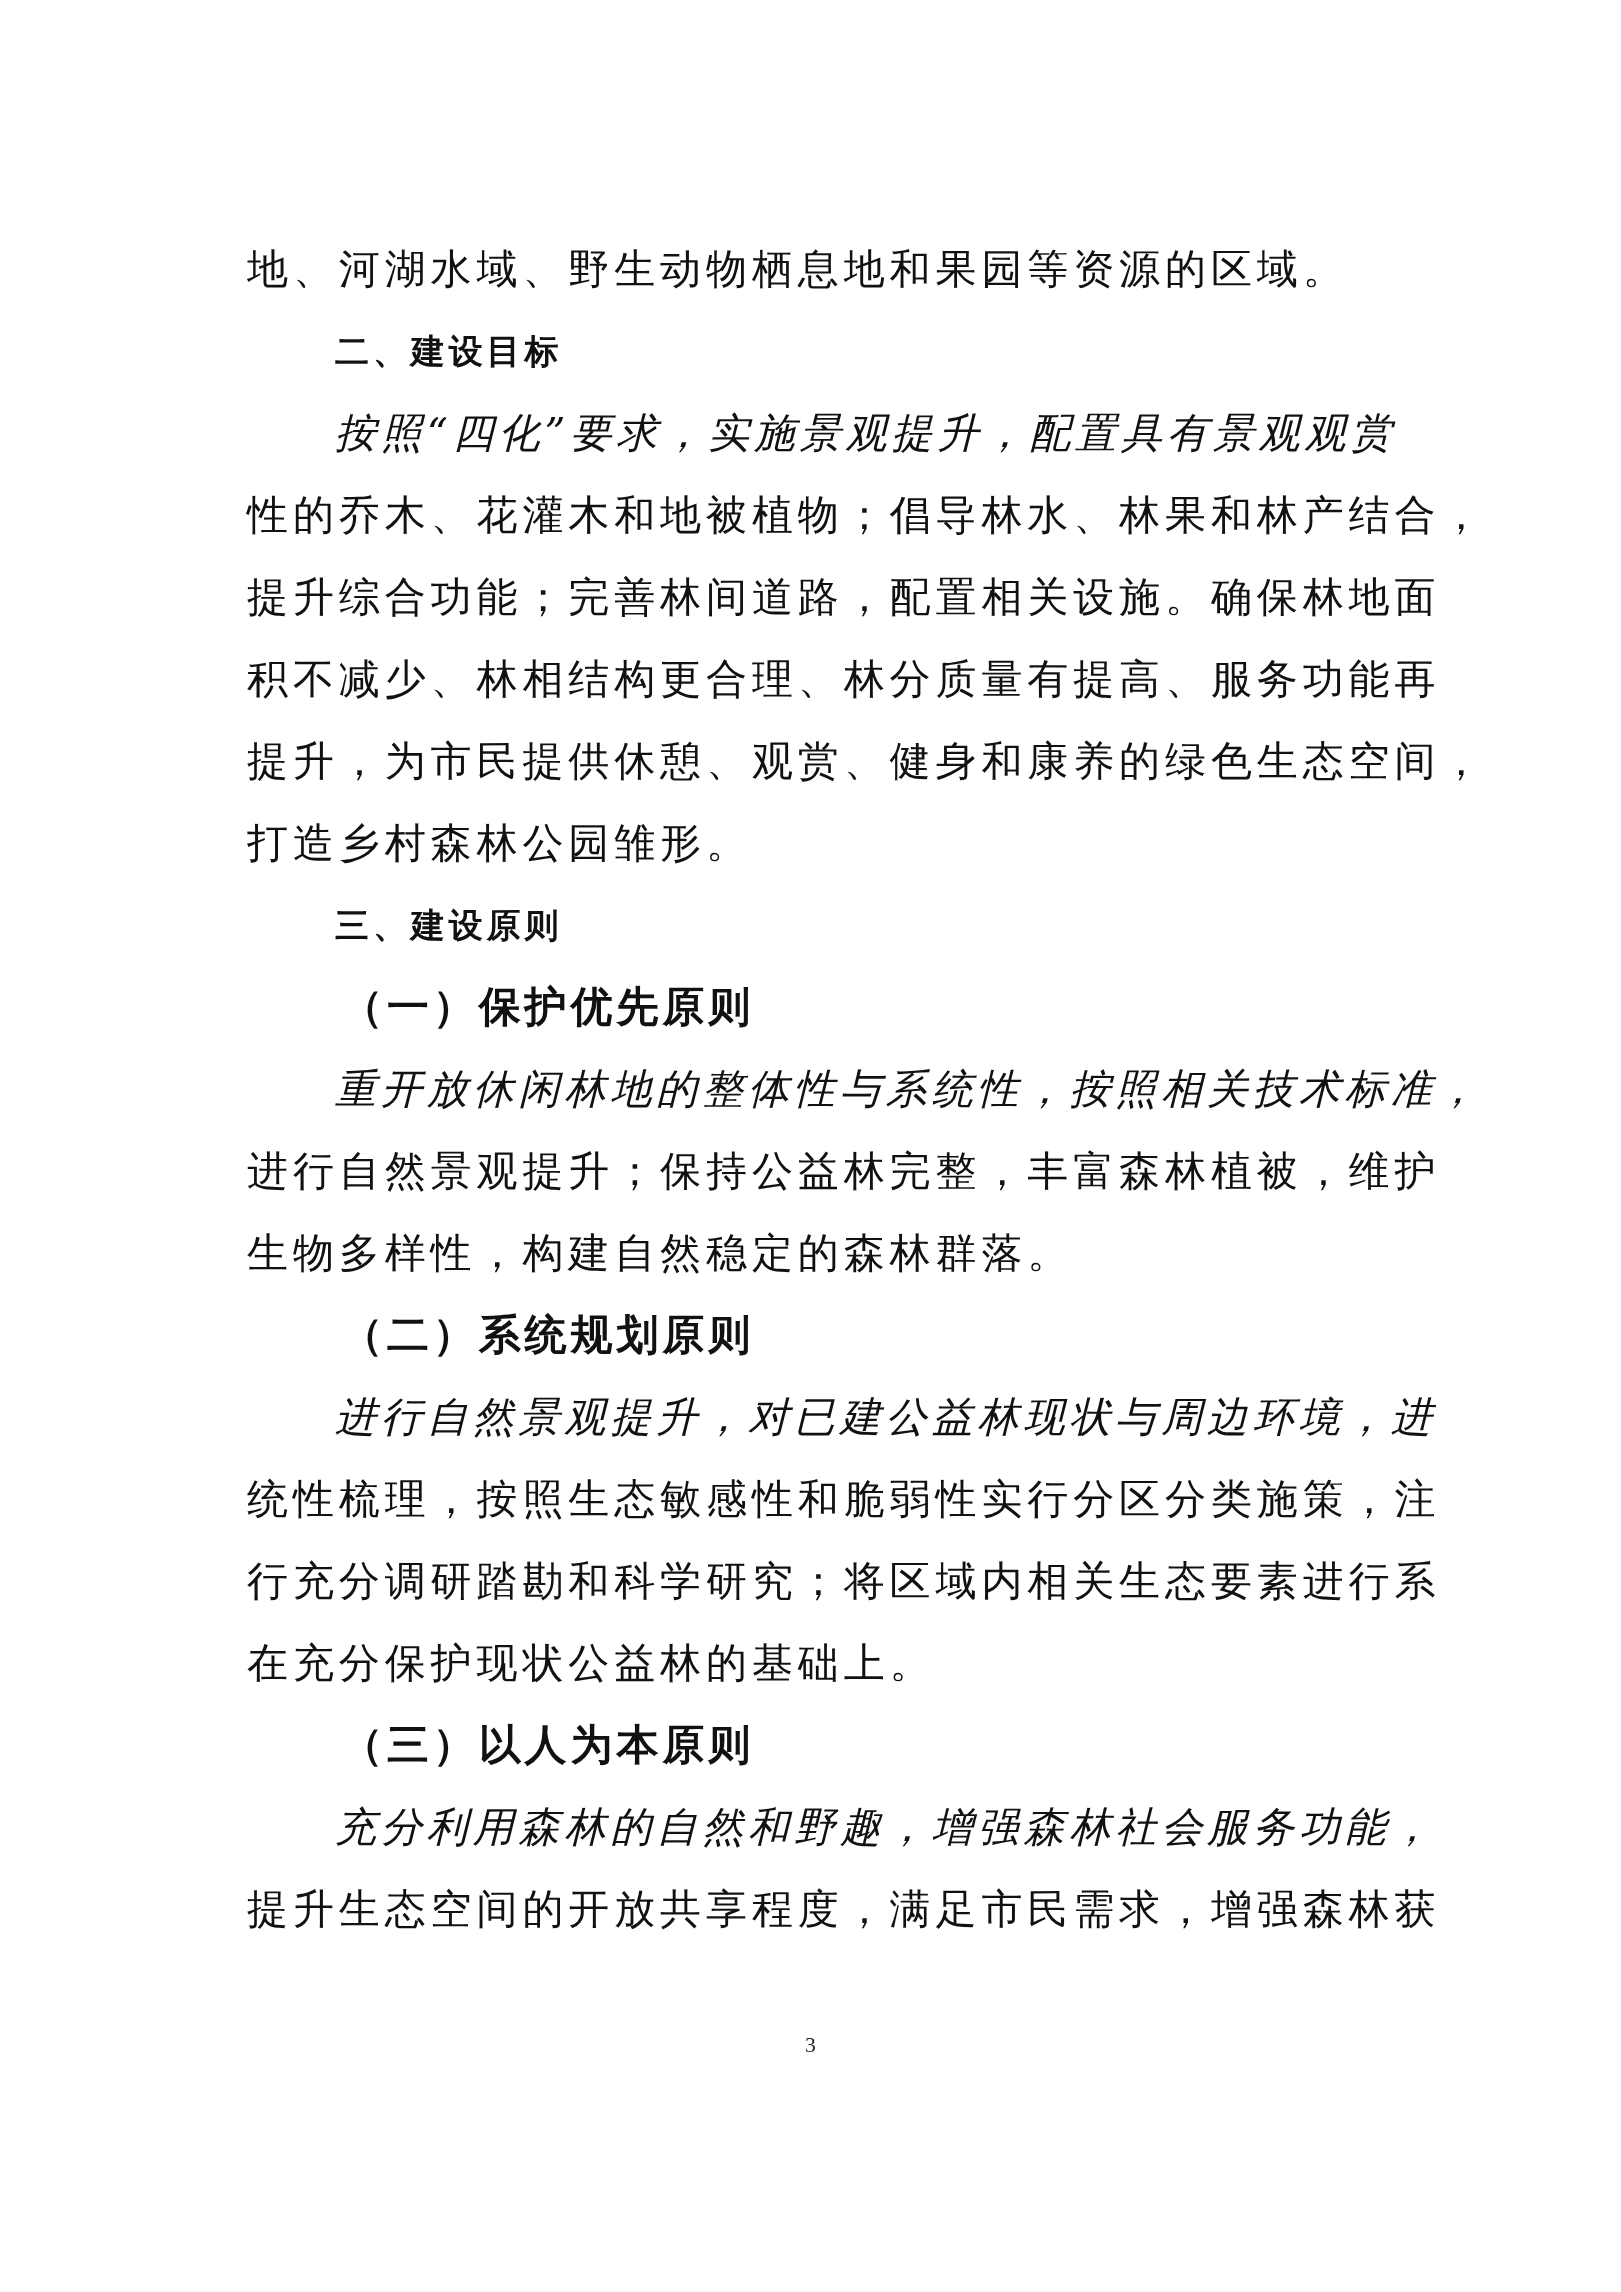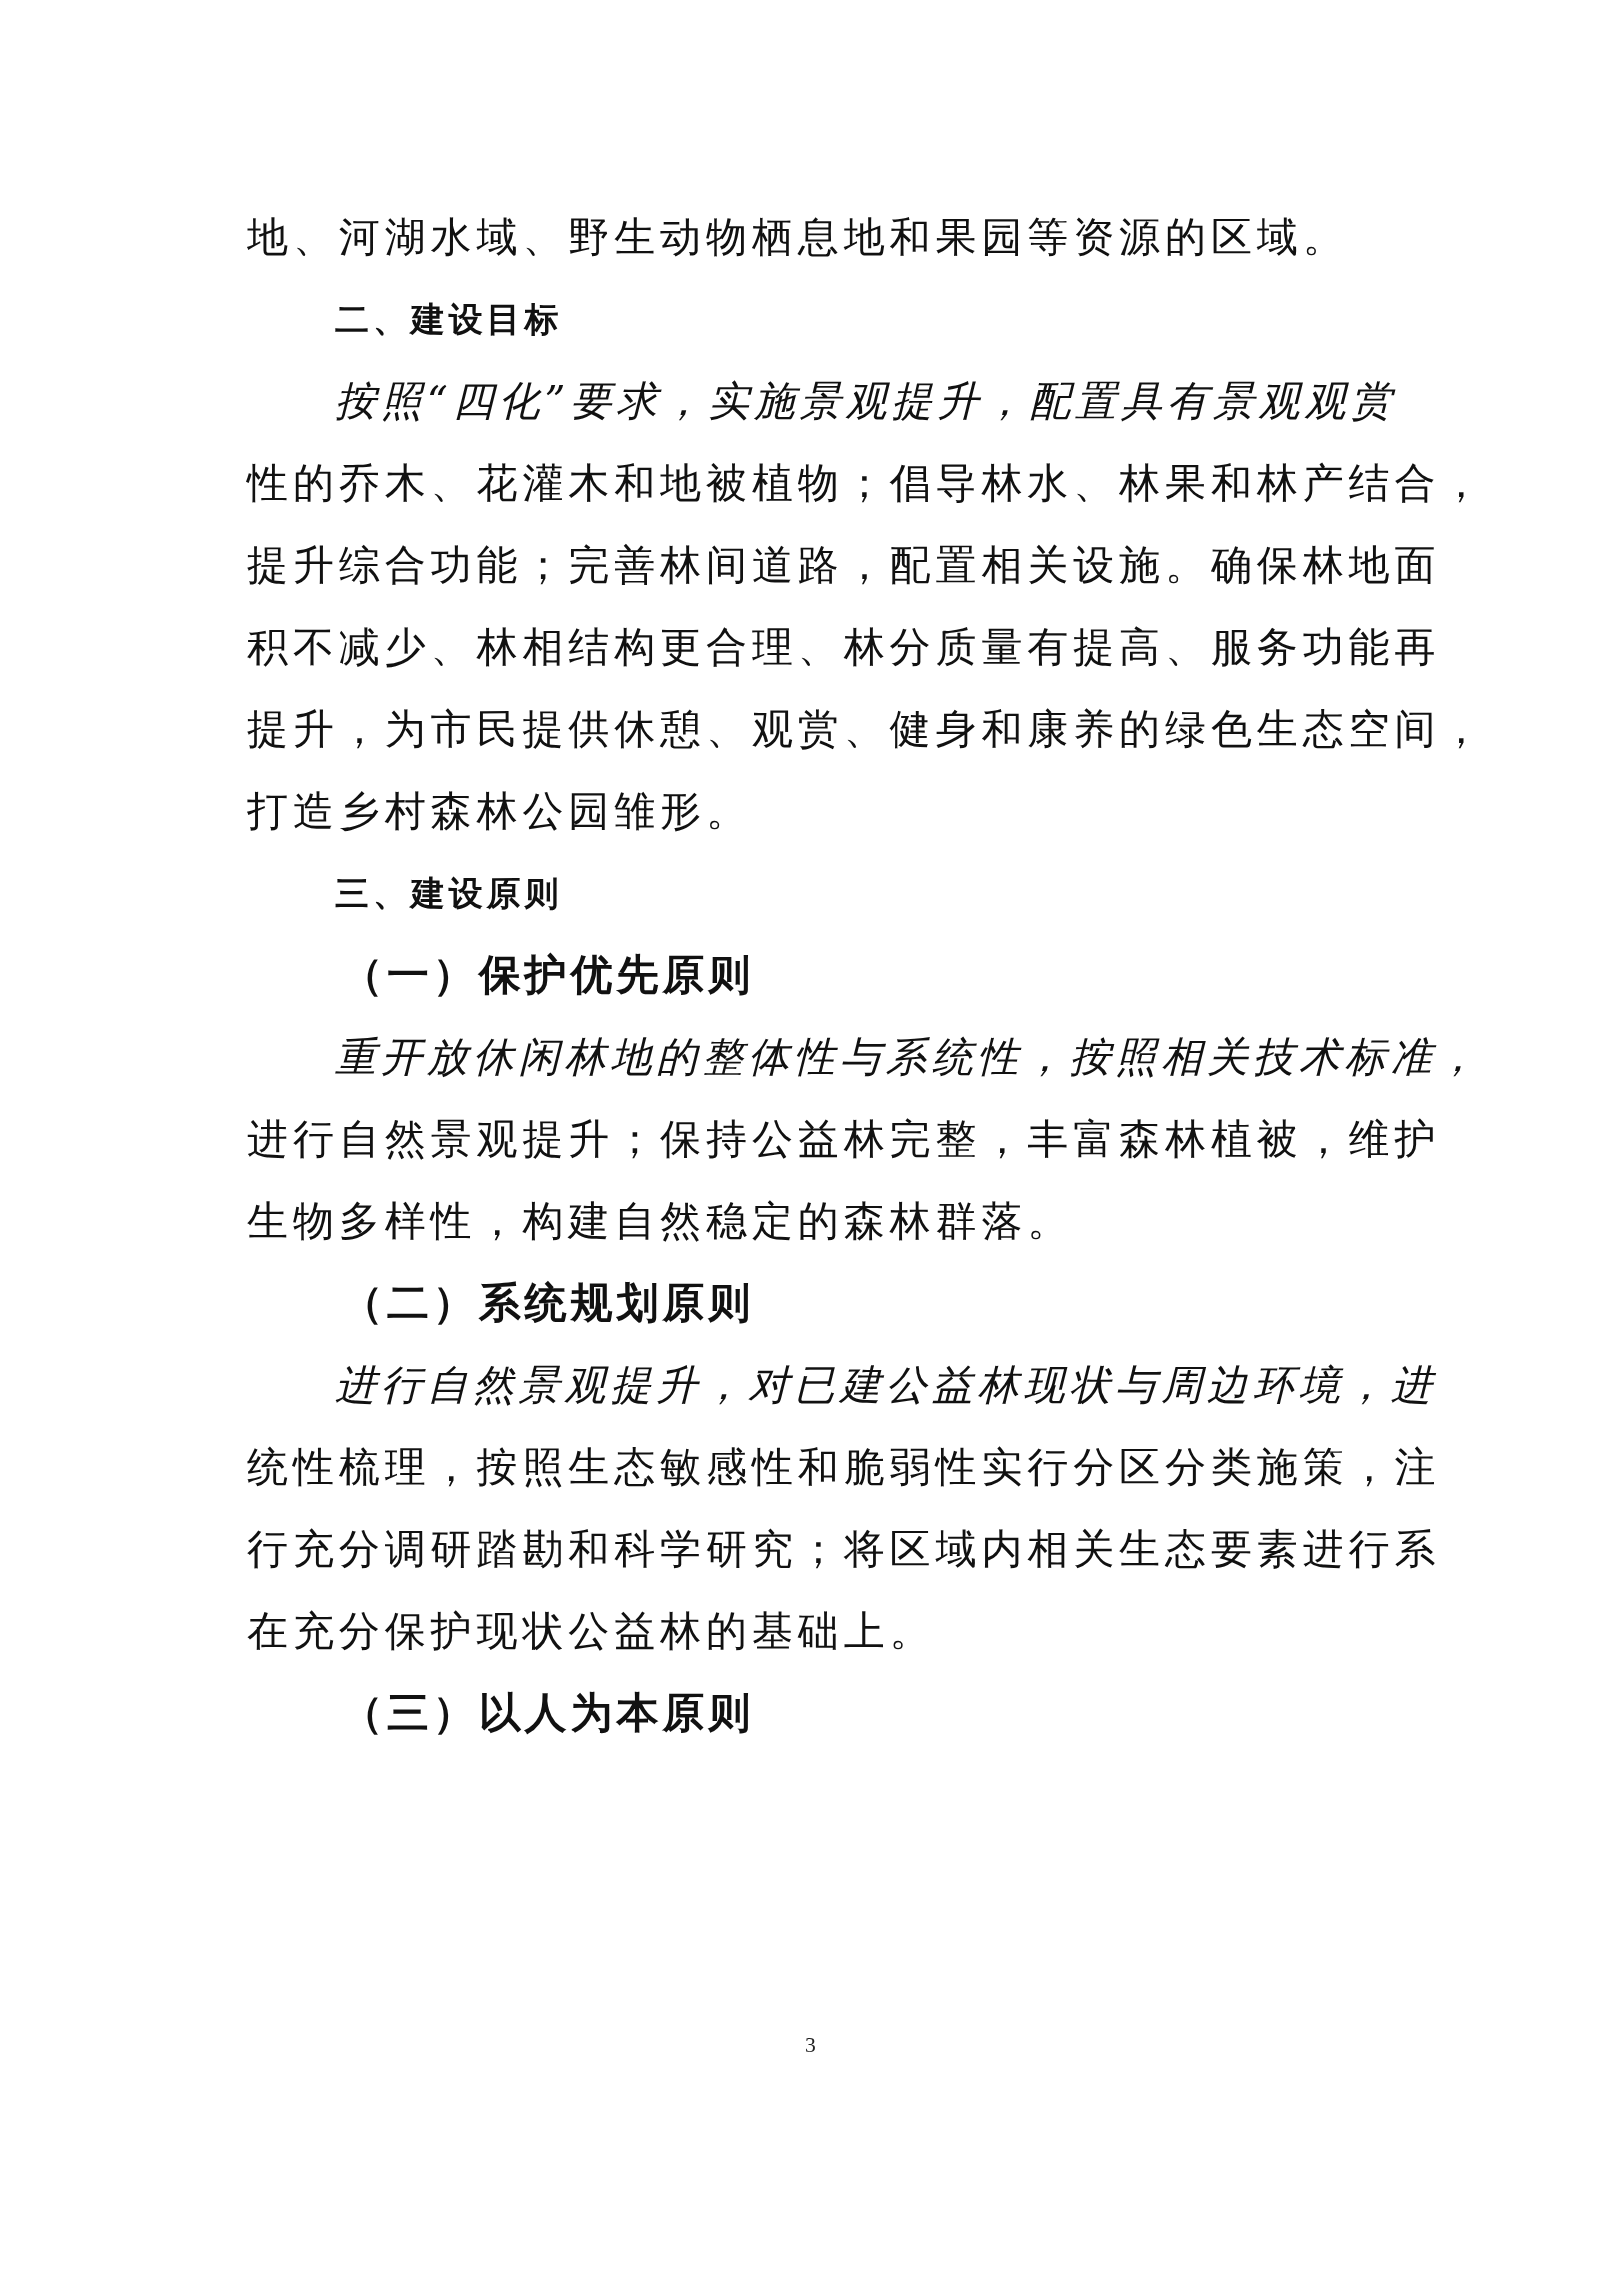--- a/index.html
+++ b/index.html
@@ -11,21 +11,21 @@
     width: 1621px;
     height: 2293px;
     position: relative;
     overflow: hidden;
     font-family: "DejaVu Serif", "Liberation Serif", serif;
     color: #111111;
   }
   .page {
     position: absolute;
     left: 247px;
-    top: 196px;
+    top: 228px;
     width: 1137px;
   }
   .line {
     height: 82px;
     line-height: 82px;
     font-size: 41px;
     white-space: nowrap;
     letter-spacing: 4.9px;
   }
   .para .line.first {
@@ -95,17 +95,21 @@
 
   <div class="para">
     <div class="line first">进行自然景观提升，对已建公益林现状与周边环境，进</div>
     <div class="line">统性梳理，按照生态敏感性和脆弱性实行分区分类施策，注</div>
     <div class="line">行充分调研踏勘和科学研究；将区域内相关生态要素进行系</div>
     <div class="line">在充分保护现状公益林的基础上。</div>
   </div>
 
   <div class="subheading">（三）以人为本原则</div>
 
+  <div class="para">
+    <div class="line first">充分利用森林的自然和野趣，增强森林社会服务功能，</div>
+    <div class="line">提升生态空间的开放共享程度，满足市民需求，增强森林获</div>
+  </div>
 
 </div>
 
 <div class="page-number">3</div>
 
 
 </body></html>

